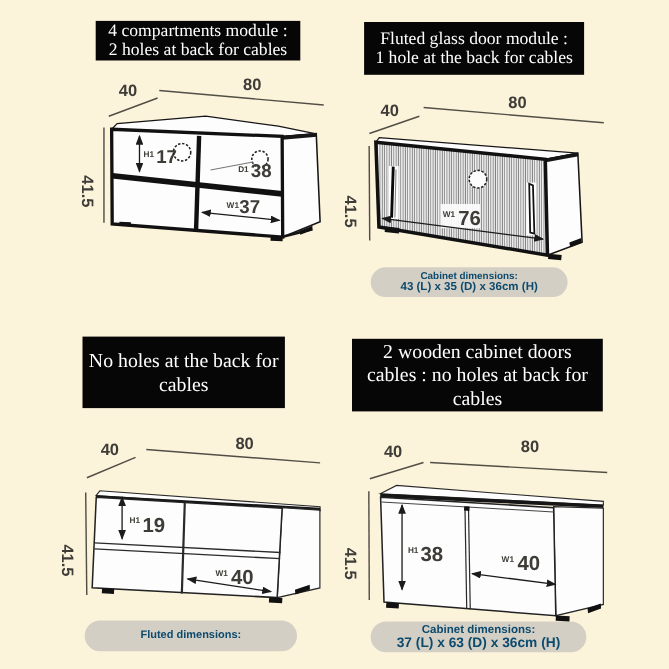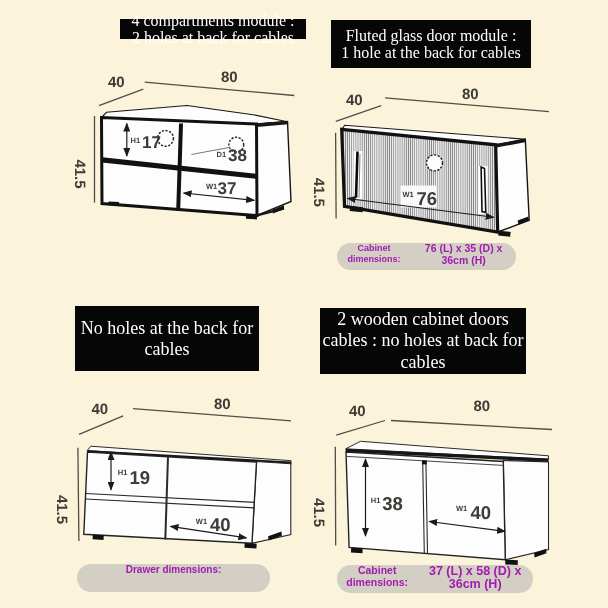--- a/index.html
+++ b/index.html
@@ -2,64 +2,64 @@
 <html><head>
 <meta charset="utf-8">
 <style>
   html,body{margin:0;padding:0;}
   body{width:608px;height:608px;background:#fcf3db;position:relative;overflow:hidden;
        font-family:"Liberation Sans",sans-serif;-webkit-font-smoothing:antialiased;}
   svg text{text-rendering:geometricPrecision;}
   .lbl{position:absolute;background:#060606;color:#fff;text-align:center;
        font-family:"Liberation Serif",serif;display:flex;flex-direction:column;justify-content:center;}
   .gbox{position:absolute;background:#d3cfc4;border-radius:14px;text-align:center;
-        color:#a21caf;font-weight:bold;display:flex;justify-content:center;}
+        color:#0c4a6e;font-weight:bold;display:flex;flex-direction:column;justify-content:center;}
   svg{position:absolute;left:0;top:0;}
   text{font-family:"Liberation Sans",sans-serif;font-weight:bold;fill:#3e3c37;}
   .big{font-size:17px;}
   .big2{font-size:18.5px;}
   .sml{font-size:7.5px;}
   .dim{font-size:15px;}
 </style>
 </head>
 <body>
 
-<div class="lbl" style="left:87px;top:19px;width:186px;height:20px;font-size:16px;line-height:17.5px;margin-left:33px;">
+<div class="lbl" style="left:87px;top:19px;width:186px;height:36px;font-size:16px;line-height:17.5px;">
   <div>4 compartments module :</div>
   <div>2 holes at back for cables</div>
 </div>
 
 <div class="lbl" style="left:331px;top:20px;width:200px;height:48px;font-size:16px;line-height:17.5px;">
   <div>Fluted glass door module :</div>
   <div>1 hole at the back for cables</div>
 </div>
 
 <div class="lbl" style="left:75px;top:306px;width:184px;height:65px;font-size:18px;line-height:21px;">
   <div>No holes at the back for</div>
   <div>cables</div>
 </div>
 
-<div class="lbl" style="left:320px;top:308px;width:206px;height:66px;font-size:18px;line-height:21.5px;">
+<div class="lbl" style="left:320px;top:308px;width:228px;height:66px;font-size:18px;line-height:21.5px;">
   <div>2 wooden cabinet doors</div>
   <div>cables : no holes at back for</div>
   <div>cables</div>
 </div>
 
 <div class="gbox" style="left:337px;top:243px;width:179px;height:27px;">
   <div style="font-size:9px;line-height:10.5px;">Cabinet dimensions:</div>
-  <div style="font-size:10.5px;line-height:11.5px;">76 (L) x 35 (D) x 36cm (H)</div>
+  <div style="font-size:10.5px;line-height:11.5px;">43 (L) x 35 (D) x 36cm (H)</div>
 </div>
 
 <div class="gbox" style="left:77px;top:564px;width:193px;height:28px;">
-  <div style="font-size:10px;line-height:11.5px;">Drawer dimensions:</div>
+  <div style="font-size:10px;line-height:11.5px;">Fluted dimensions:</div>
 </div>
 
 <div class="gbox" style="left:337px;top:565px;width:196px;height:28px;">
   <div style="font-size:10.5px;line-height:11.5px;">Cabinet dimensions:</div>
-  <div style="font-size:12.5px;line-height:13px;">37 (L) x 58 (D) x 36cm (H)</div>
+  <div style="font-size:12.5px;line-height:13px;">37 (L) x 63 (D) x 36cm (H)</div>
 </div>
 
 <svg width="608" height="608" viewBox="0 0 608 608">
 <defs>
   <marker id="ah" markerUnits="userSpaceOnUse" markerWidth="9" markerHeight="7" refX="8" refY="3.5" orient="auto-start-reverse">
     <path d="M0,0 L9,3.5 L0,7 z" fill="#1b1b1b"></path>
   </marker>
   <pattern id="flutes" width="2.1" height="8" patternUnits="userSpaceOnUse">
     <rect width="2.1" height="8" fill="#fdfdfd"></rect>
     <line x1="1" y1="0" x2="1" y2="8" stroke="#808080" stroke-width="0.95"></line>

